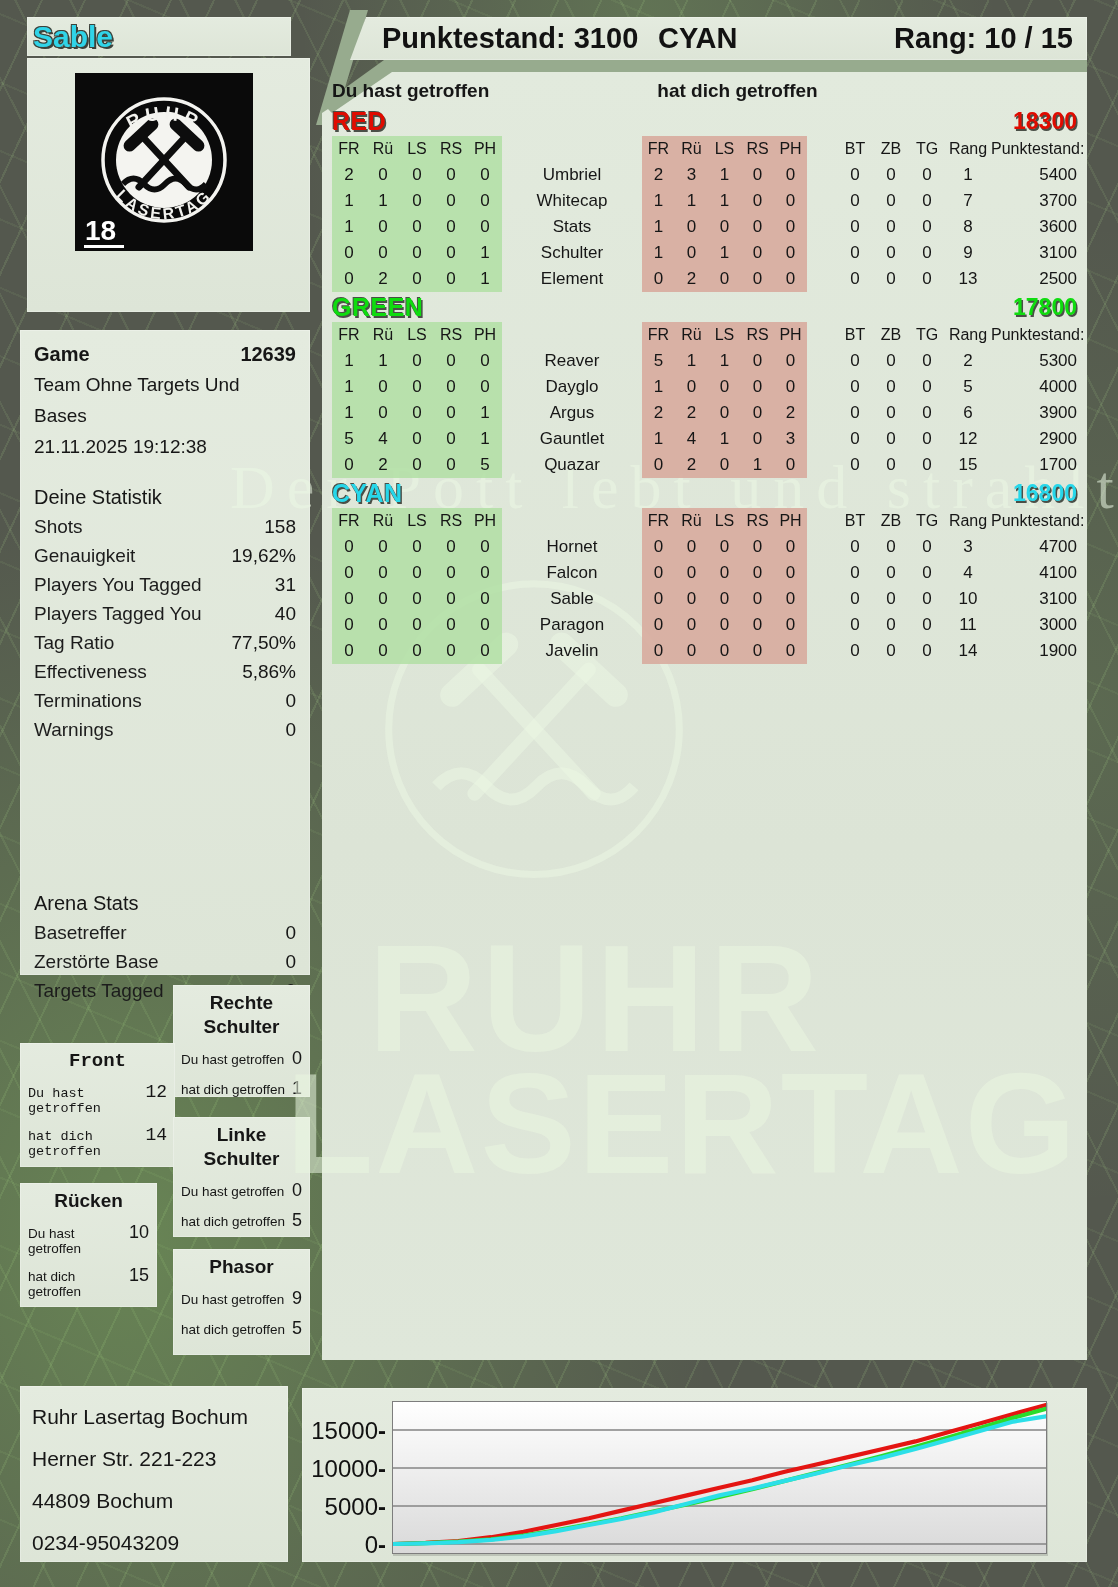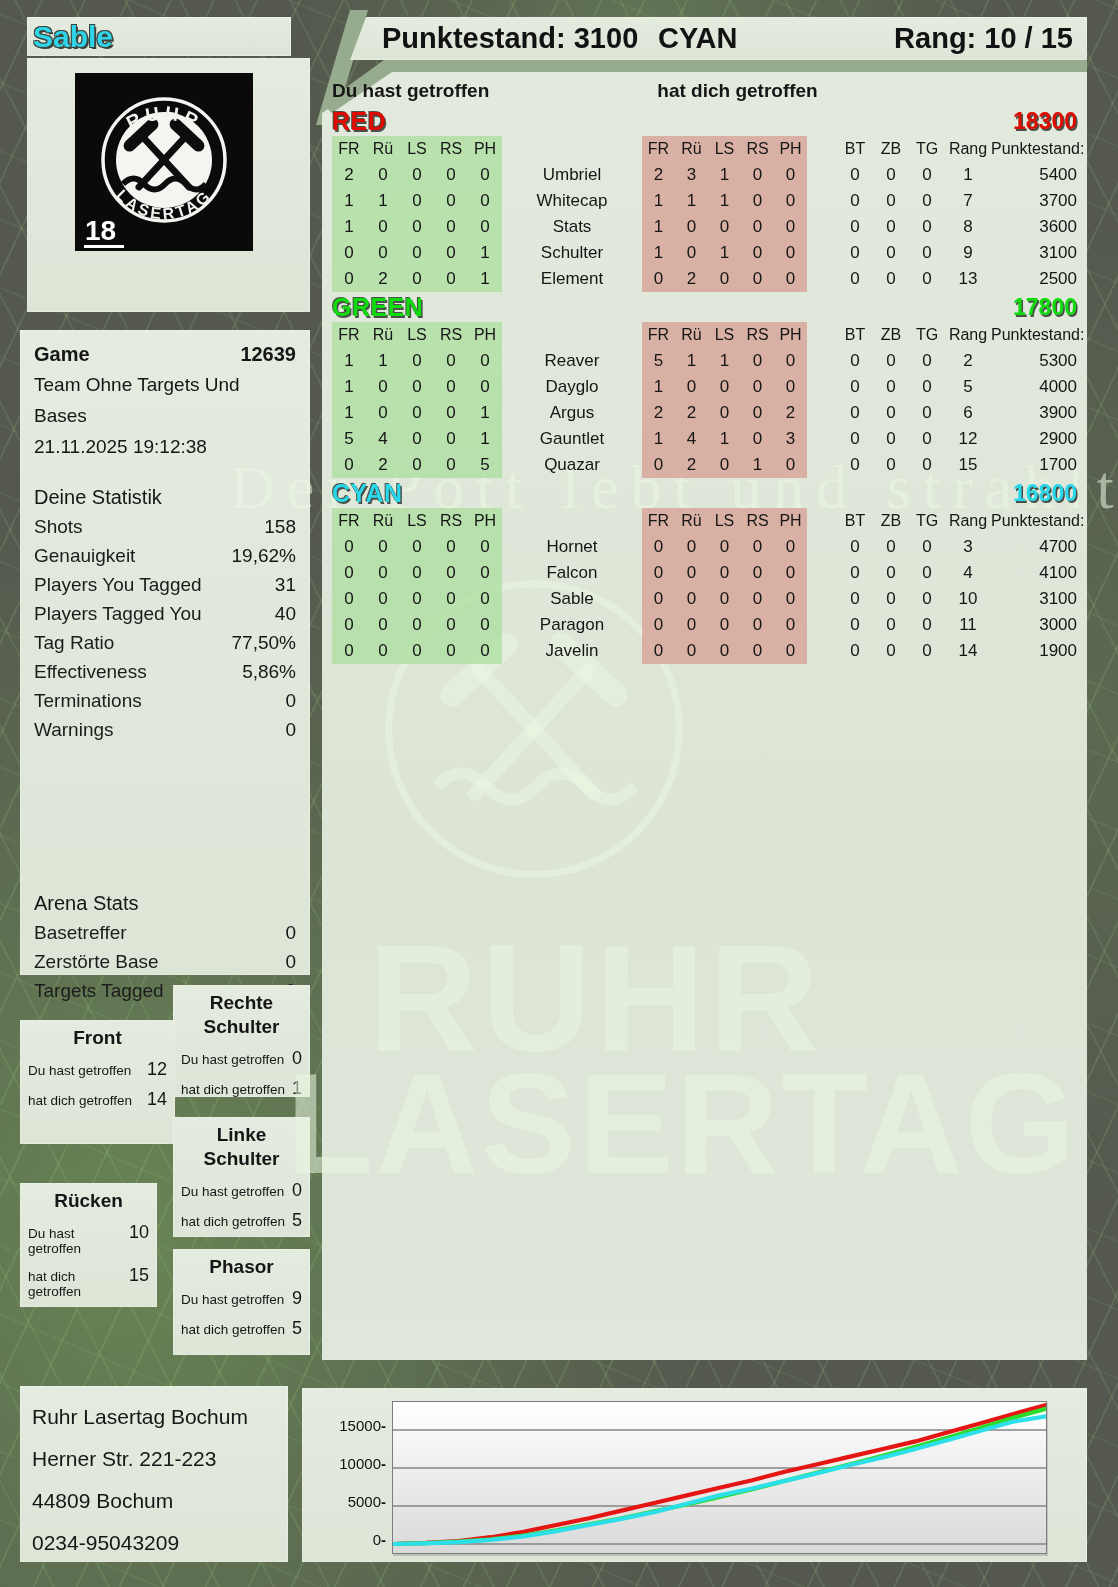--- a/index.html
+++ b/index.html
@@ -41,21 +41,21 @@
   .deine{margin-top:20px;}
   .arena{margin-top:144px;}
   
   .mini{position:absolute;background:linear-gradient(180deg,#e4ebdf,#dde5d7);
     box-shadow:0 0 0 1px rgba(255,255,255,.25) inset;padding:6px 8px;box-sizing:border-box;}
   .mini .mtitle{text-align:center;font-weight:bold;font-size:19px;line-height:24px;}
   .mini .mrow{display:flex;justify-content:space-between;align-items:baseline;margin-top:9px;}
   .mini .mlbl{font-size:13.5px;}
   .mini .mval{font-size:18px;}
   .mini-rechte{left:173px;top:985px;width:137px;height:112px;}
-  .mini-front{left:20px;top:1020px;width:155px;height:124px;}
+  .mini-front{left:20px;top:1043px;width:155px;height:124px;font-family:Liberation Mono, monospace;}
   .mini-linke{left:173px;top:1117px;width:137px;height:120px;}
   .mini-ruecken{left:20px;top:1183px;width:137px;height:124px;}
   .mini-phasor{left:173px;top:1249px;width:137px;height:106px;}
   .address-panel{left:20px;top:1386px;width:268px;height:176px;padding:10px 12px;box-sizing:border-box;}
   .address-panel .aline{font-size:21px;line-height:42px;white-space:nowrap;}
   
   .main-wrap{position:absolute;left:322px;top:60px;width:765px;height:1300px;}
   .panel-bg{position:absolute;left:0;top:12px;right:0;bottom:0;
     background:linear-gradient(180deg,#e2eadd 0%,#dce4d6 60%,#dfe7da 100%);
     clip-path:polygon(62px 0,100% 0,100% 100%,0 100%,0 41px);}
@@ -81,21 +81,21 @@
   .blk-green{left:10px;width:170px;background:rgba(176,223,163,.84);}
   .blk-pink{left:320px;width:165px;background:rgba(215,168,155,.86);}
   .trow{position:relative;display:grid;height:26px;align-items:center;font-size:17px;
     grid-template-columns:10px repeat(5,34px) 140px repeat(5,33px) 30px 36px 36px 36px 46px 1fr;}
   .trow.thead{font-size:16px;}
   .tc{text-align:center;}
   .tname{text-align:center;}
   .tpk{text-align:right;padding-right:10px;}
   
   .chart-panel{left:302px;top:1388px;width:785px;height:174px;}
-  .ylab{position:absolute;width:84px;text-align:right;font-size:15px;color:#111;}
+  .ylab{position:absolute;width:84px;text-align:right;font-size:24px;color:#111;}
   .ylab::after{content:"-";font-weight:bold;}
   .plot{position:absolute;left:90px;top:13px;width:653px;height:151px;
     background:linear-gradient(180deg,#ffffff 0%,#f2f2f2 35%,#d9d9d9 100%);
     border:1px solid #7d7d7d;box-shadow:1px 2px 0 rgba(0,0,0,.15);}
 </style>
 </head>
 <body>
 
 <div class="page">
 

